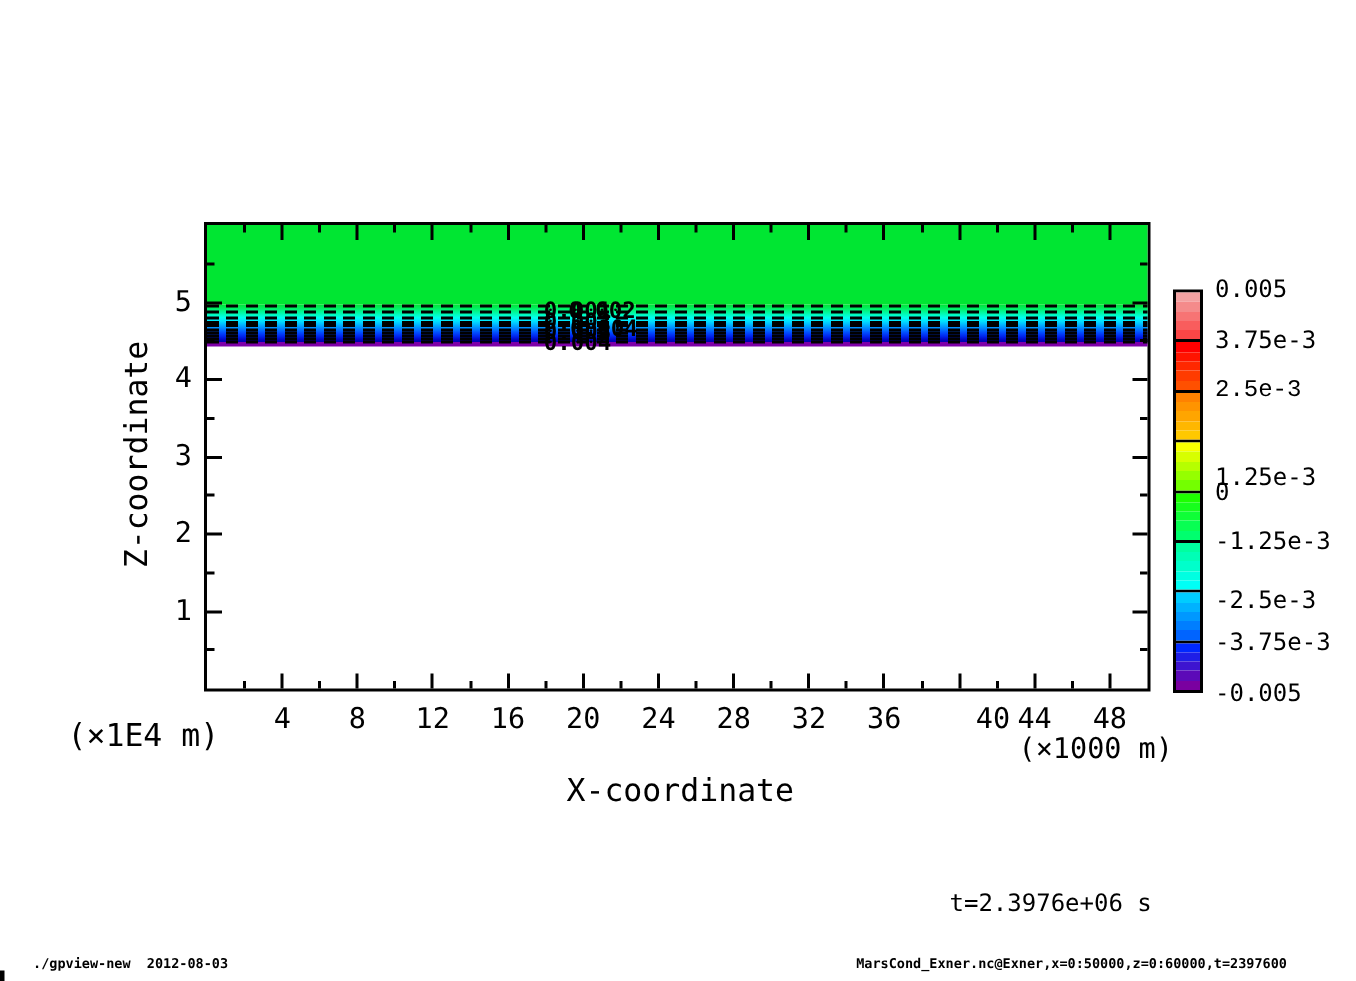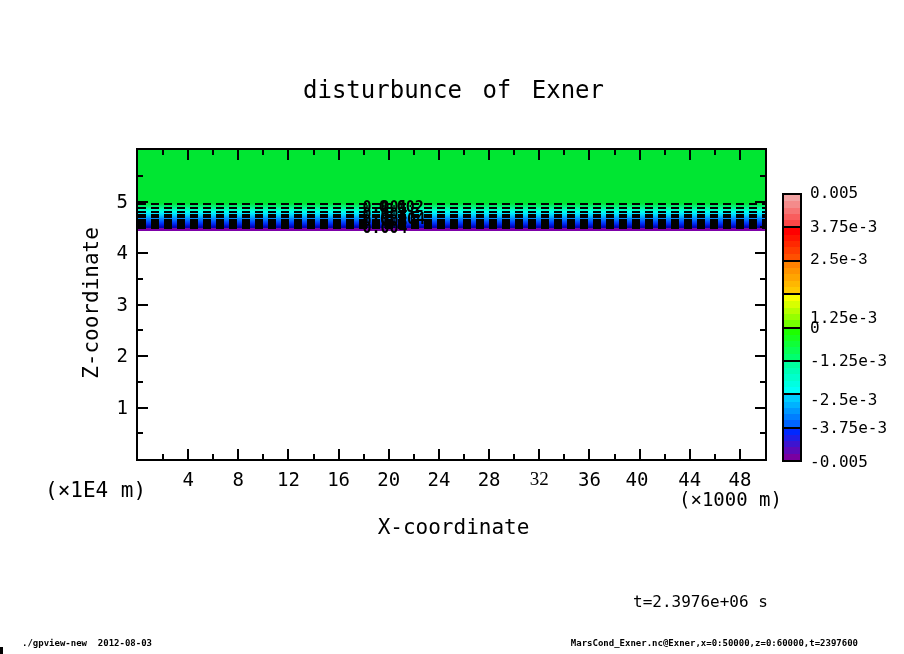--- a/index.html
+++ b/index.html
@@ -34,21 +34,20 @@
   .clab{position:absolute;transform:translate(-50%,-50%);font-size:15px;font-weight:bold;
         white-space:pre;}
   .footL{position:absolute;left:22px;top:638px;font-size:9px;font-weight:bold;white-space:pre;}
   .footR{position:absolute;right:46px;top:638px;font-size:9px;font-weight:bold;white-space:pre;}
   .corner-mark{position:absolute;left:0;top:647px;width:3px;height:7px;background:#000;}
 </style>
 </head>
 <body>
 
 <div class="canvas">
-  <div class="title">disturbunce of Exner</div>
 
   <div class="plot" id="plot">
       <div class="abs" style="left: 0px; top: 0px; width: 100%; height: 52.53px; background: rgb(0, 230, 50);"></div>
       <div class="abs" style="left: 0px; top: 52.53px; width: 100%; height: 25.75px; background: linear-gradient(rgb(0, 230, 50) 0%, rgb(0, 240, 106) 12%, rgb(0, 251, 180) 25%, rgb(0, 255, 238) 35%, rgb(0, 224, 255) 45%, rgb(0, 176, 255) 55%, rgb(0, 128, 255) 65%, rgb(0, 76, 255) 75%, rgb(0, 36, 238) 85%, rgb(0, 8, 198) 93%, rgb(0, 0, 174) 100%);"></div>
       <div class="abs" style="left: 0px; top: 78.28px; width: 100%; height: 2.5px; background: rgb(125, 0, 168);"></div>
       <div class="cline" style="top: 53.3325px;"></div>
       <div class="cline" style="top: 57.298px;"></div>
       <div class="cline" style="top: 60.7485px;"></div>
       <div class="cline" style="top: 63.684px;"></div>
       <div class="cline" style="top: 66.156px;"></div>
@@ -203,23 +202,23 @@
   <div class="footL">./gpview-new  2012-08-03</div>
   <div class="footR">MarsCond_Exner.nc@Exner,x=0:50000,z=0:60000,t=2397600</div>
   <div class="corner-mark"></div>
 <div class="xlab" style="left: 166.16px;">4</div>
     <div class="xlab" style="left: 216.32px;">8</div>
     <div class="xlab" style="left: 266.48px;">12</div>
     <div class="xlab" style="left: 316.64px;">16</div>
     <div class="xlab" style="left: 366.8px;">20</div>
     <div class="xlab" style="left: 416.96px;">24</div>
     <div class="xlab" style="left: 467.12px;">28</div>
-    <div class="xlab" style="left: 517.28px; font-family: Liberation Serif, serif;">32</div>
+    <div class="xlab" style="left: 517.28px;">32</div>
     <div class="xlab" style="left: 567.44px;">36</div>
-    <div class="xlab" style="left: 615px;">40</div>
+    <div class="xlab" style="left: 640px;">40</div>
     <div class="xlab" style="left: 667.76px;">44</div>
     <div class="xlab" style="left: 717.92px;">48</div>
     <div class="ylab" style="top: 395.5px;">1</div>
     <div class="ylab" style="top: 344px;">2</div>
     <div class="ylab" style="top: 292.5px;">3</div>
     <div class="ylab" style="top: 241px;">4</div>
     <div class="ylab" style="top: 189.5px;">5</div>
     <div class="cblab" style="top: 182px;">0.005</div>
     <div class="cblab" style="top: 215.625px;">3.75e-3</div>
     <div class="cblab" style="top: 249.25px; font-family: Liberation Mono, monospace;">2.5e-3</div>

